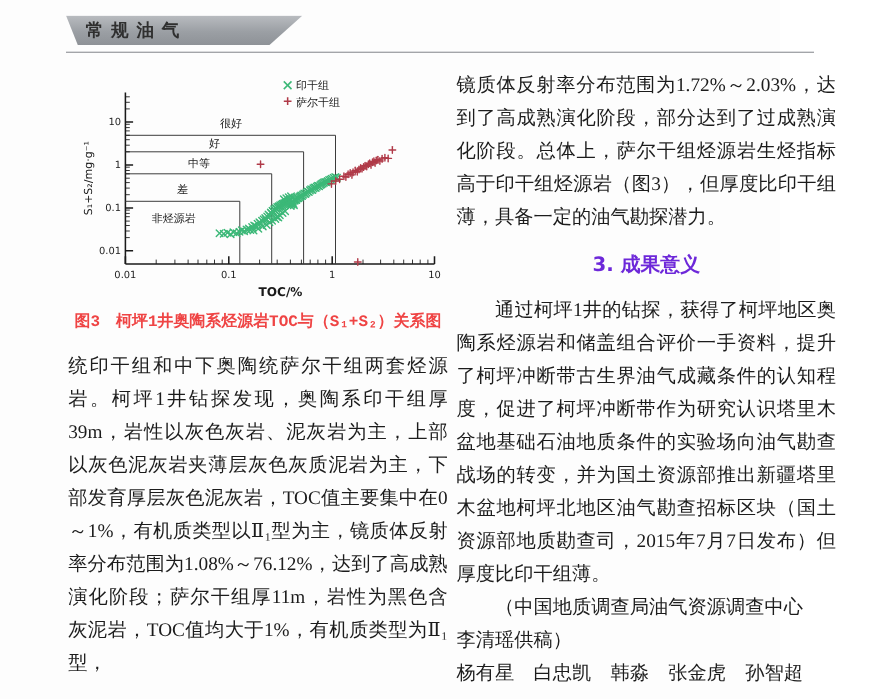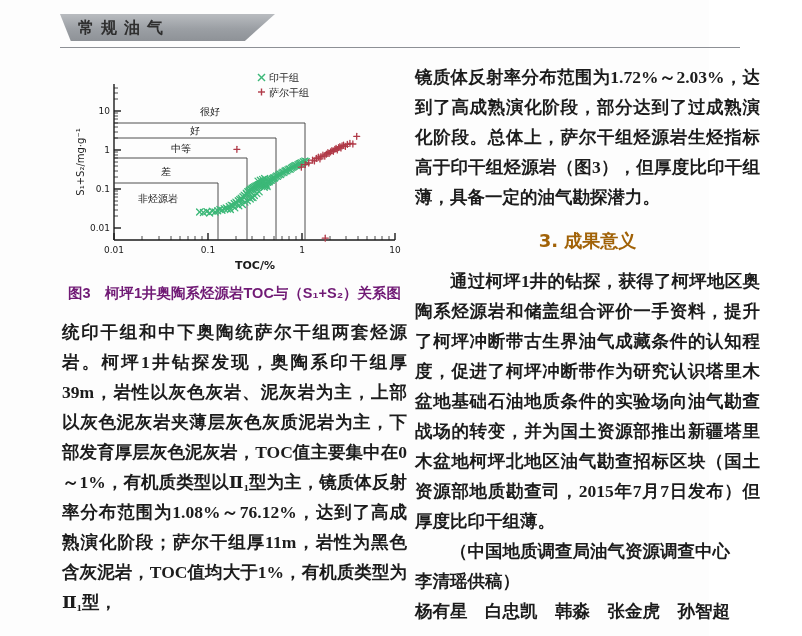--- a/index.html
+++ b/index.html
@@ -73,41 +73,40 @@
   .col-right { left: 415px; }
 
   p.body {
     margin: 0 0 0 0;
     font-size: 17.5px;
     line-height: 30px;
     text-align: justify;
     text-justify: inter-ideograph;
     font-family: "Liberation Serif", "DejaVu Serif", serif;
     color: #1c1c1c;
-    font-weight: bold;
   }
   p.indent { text-indent: 2em; }
 
   .sec-heading {
     margin: 14px 0 10px 0;
     text-align: center;
     font-size: 18px;
     font-weight: bold;
     font-family: "DejaVu Sans", sans-serif;
     line-height: 30px;
-    color: #a16207;
+    color: #6d28d9;
   }
 
   .fig-caption {
     margin: 6px 0 14px 0;
     text-align: center;
     font-size: 14.5px;
     font-weight: bold;
-    font-family: Liberation Sans, sans-serif;
-    color: #701a75;
+    font-family: Liberation Mono, monospace;
+    color: #ef4444;
     line-height: 20px;
   }
 
   
   .figure-box {
     width: 345px;
     height: 215px;
     position: relative;
   }
   .figure-box svg { display: block; }

